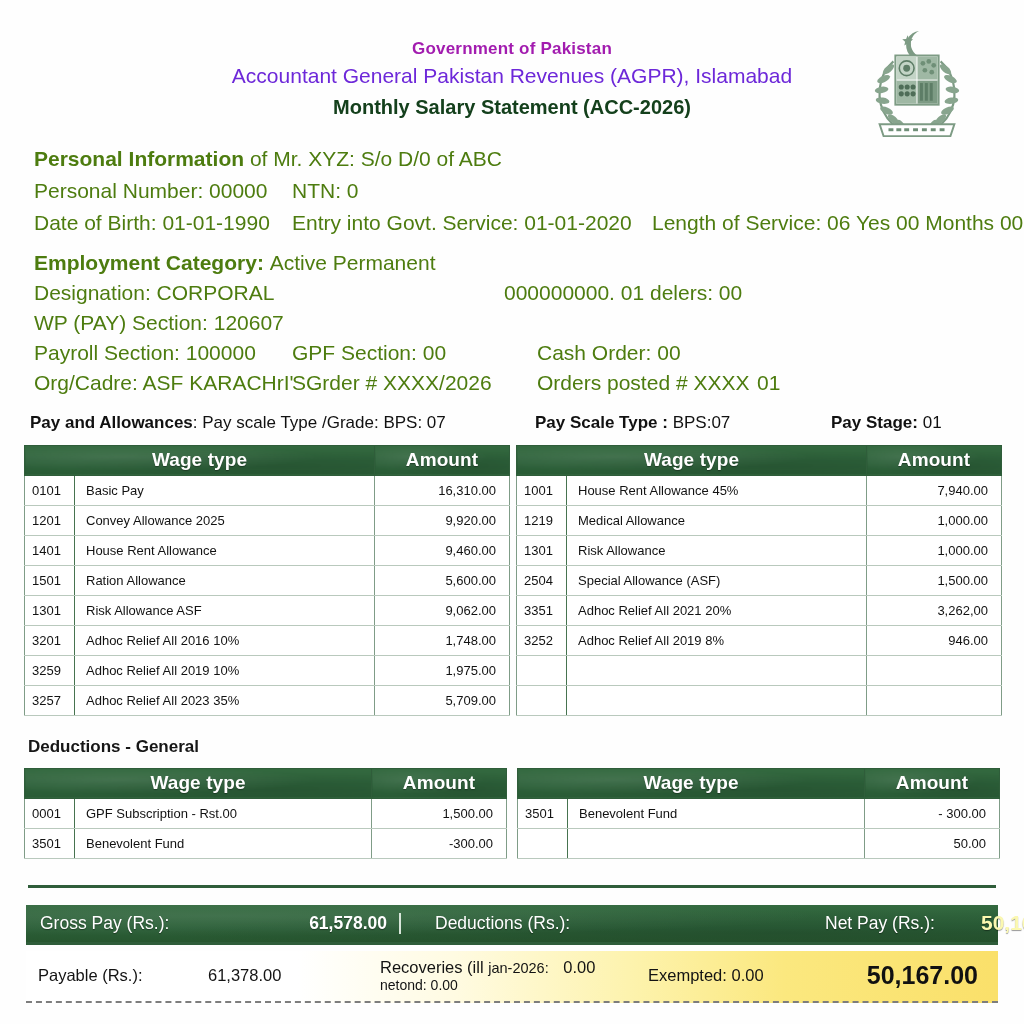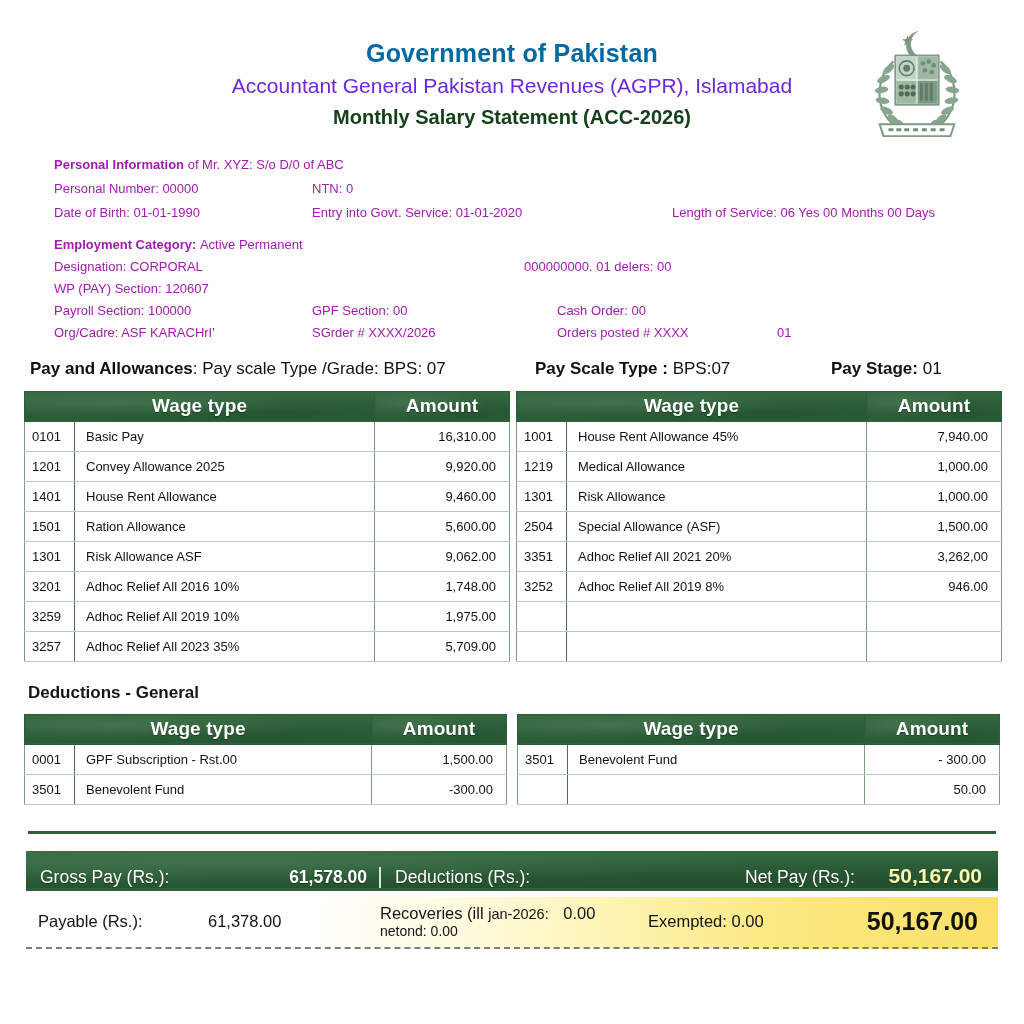--- a/index.html
+++ b/index.html
@@ -22,23 +22,23 @@
     padding: 0;
   }
 
   
   .header {
     position: relative;
     padding-top: 38px;
     text-align: center;
   }
   .title-main {
-    font-size: 25px;
+    font-size: 17px;
     font-weight: bold;
-    color: #0369a1;
+    color: #a21caf;
     letter-spacing: .2px;
     line-height: 1.25;
   }
   .title-sub {
     font-size: 21px;
     font-weight: normal;
     color: #6d28d9;
     line-height: 1.45;
     margin-top: 2px;
   }
@@ -52,24 +52,24 @@
   .emblem {
     position: absolute;
     right: 48px;
     top: 26px;
     width: 118px;
     height: 118px;
   }
 
   
   .info {
-    margin: 26px 0 0 54px;
+    margin: 26px 0 0 34px;
     width: 968px;
-    font-size: 13px;
-    color: #a21caf;
+    font-size: 21px;
+    color: #4d7c0f;
   }
   .info-line {
     display: flex;
     align-items: baseline;
     line-height: 1.0;
     margin-bottom: 11px;
     white-space: nowrap;
   }
   .info-line.tight { margin-bottom: 9px; }
   .lbl-bold { font-weight: bold; }
@@ -167,29 +167,30 @@
     height: 3px;
     background: #2f5d3a;
   }
 
   
   .summary {
     margin: 17px 0 0 26px;
     width: 972px;
     height: 40px;
     display: flex;
-    align-items: flex-end;
+    align-items: center;
     color: #ffffff;
     font-size: 17.5px;
     background:
       radial-gradient(ellipse at 20% 30%, rgba(255,255,255,.09) 0%, rgba(255,255,255,0) 55%),
       radial-gradient(ellipse at 78% 75%, rgba(0,0,0,.12) 0%, rgba(0,0,0,0) 60%),
       linear-gradient(180deg, #33693f 0%, #2b5f38 60%, #27562f 100%);
     border-bottom: 3px solid #2f5d3a;
     text-shadow: 0 1px 1px rgba(0,0,0,.4);
+    gap: 20px;
   }
   .summary .s-lbl { padding-left: 14px; }
   .summary .s-val { font-weight: bold; }
   .sum-gross-lbl { flex: 0 0 200px; }
   .sum-gross-val { flex: 0 0 155px; text-align: right; padding-right: 12px;
                    border-right: 2px solid #d8e6da; }
   .sum-ded-lbl  { flex: 0 0 250px; }
   .sum-ded-val  { flex: 0 0 100px; text-align: right; }
   .sum-net-lbl  { flex: 0 0 150px; }
   .sum-net-val  { flex: 1 1 auto; text-align: right; padding-right: 16px;

